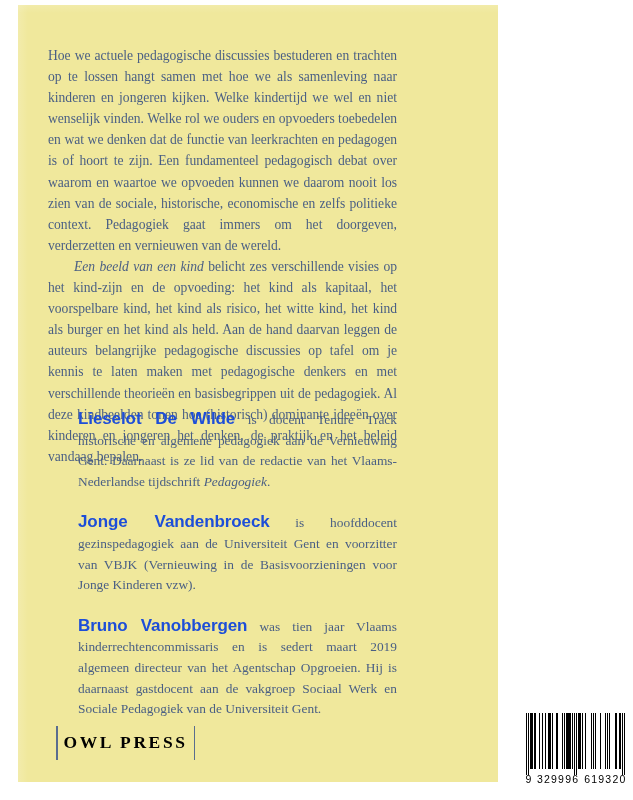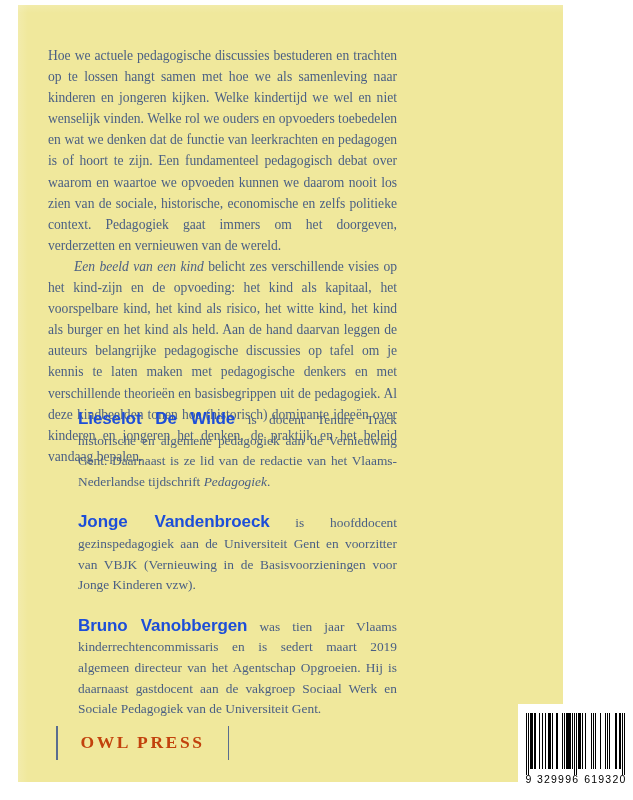--- a/index.html
+++ b/index.html
@@ -14,21 +14,21 @@
     position: relative;
     overflow: hidden;
     font-family: "Liberation Serif", serif;
   }
 
   
   #cover {
     position: absolute;
     left: 18px;
     top: 5px;
-    width: 545px;
+    width: 480px;
     height: 777px;
     background: #f0e89c;
   }
 
   
   #cover::before {
     content: "";
     position: absolute;
     left: 0; top: 0;
     width: 100%; height: 100%;
@@ -102,26 +102,26 @@
     height: 34px;
   }
   #imprint .rule {
     width: 1.5px;
     background: #5a6d8f;
     flex: 0 0 auto;
   }
   #imprint .mark {
     display: flex;
     align-items: center;
-    padding: 0 23px;
+    padding: 0 6px;
     font-family: "Liberation Serif", serif;
     font-weight: bold;
     font-size: 17.5px;
     letter-spacing: 2.6px;
-    color: #c2410c;
+    color: #000000;
     white-space: nowrap;
     line-height: 1;
   }
 
   
   #barcode-block {
     position: absolute;
     left: 518px;
     top: 704px;
     width: 115px;

